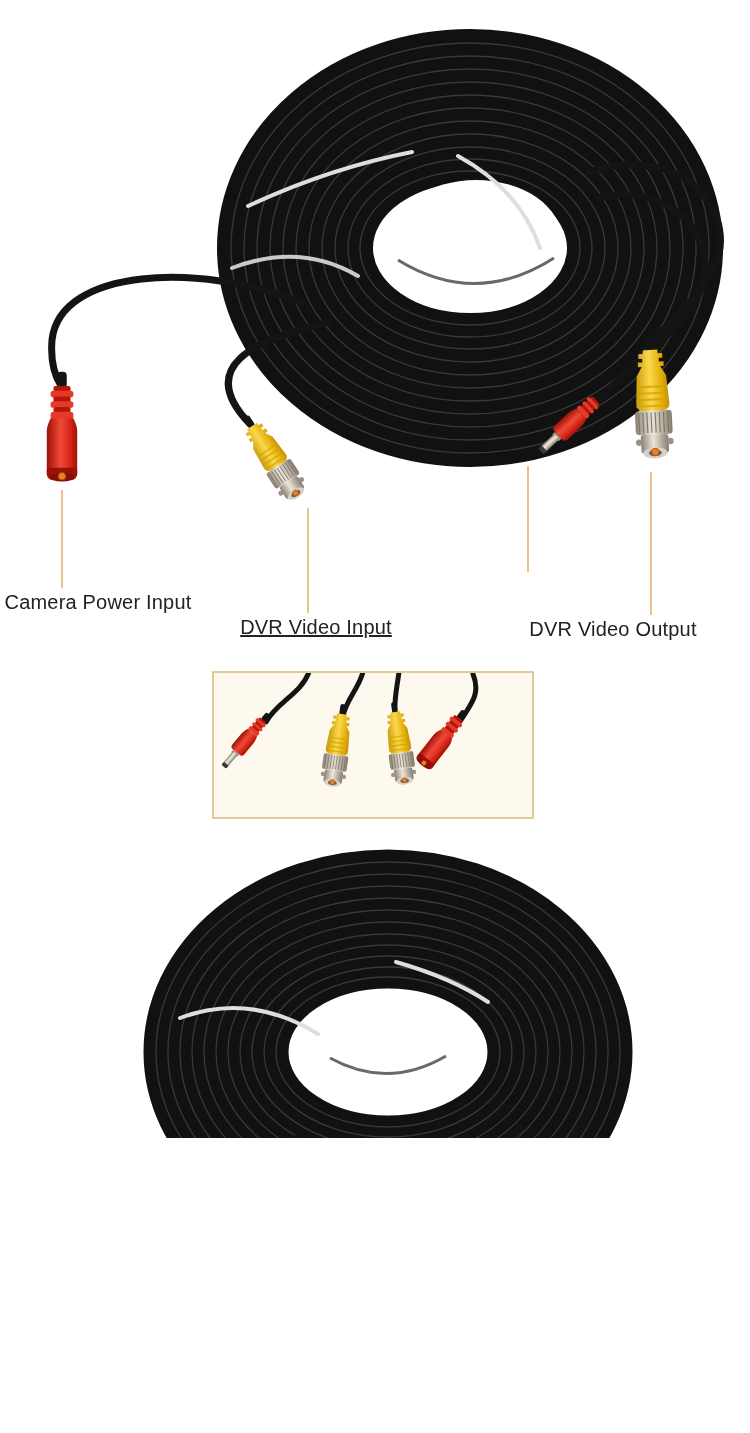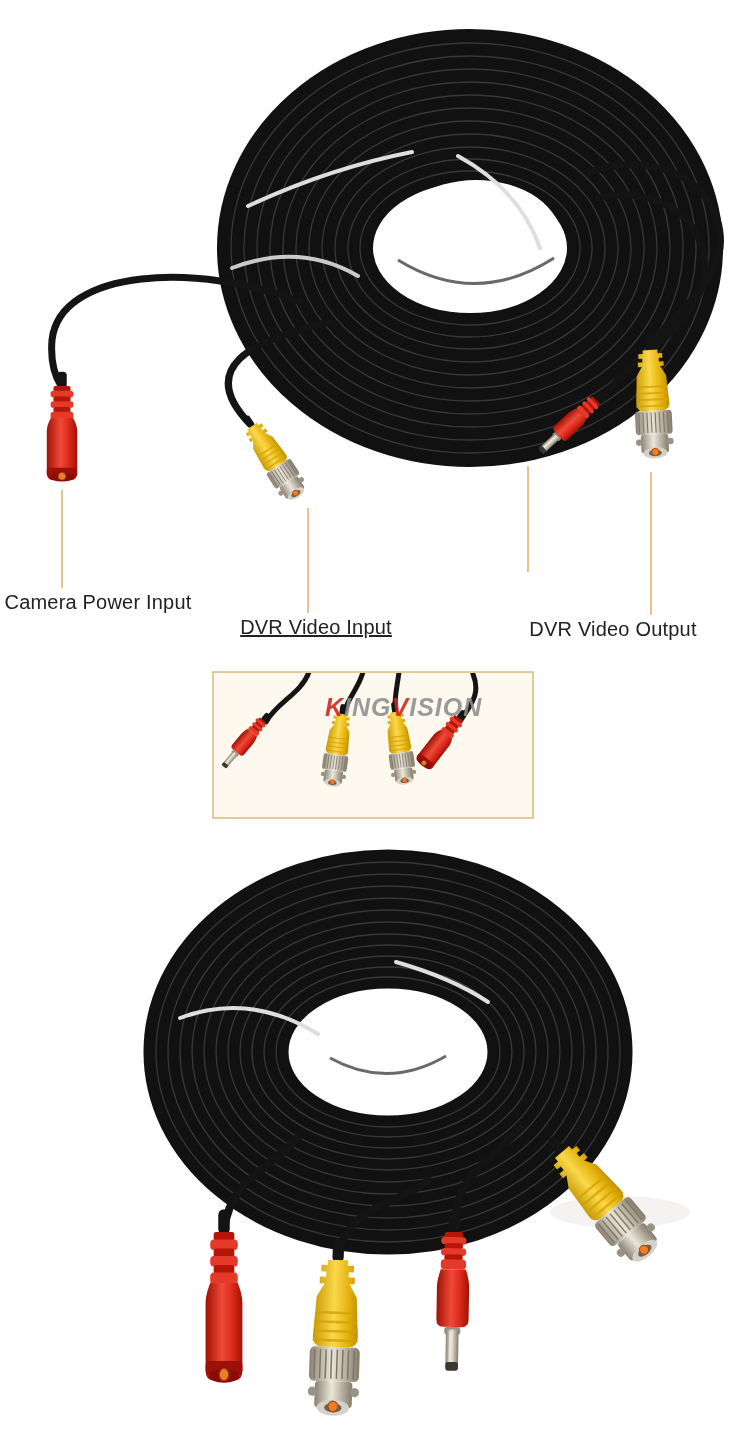--- a/index.html
+++ b/index.html
@@ -1,17 +1,17 @@
 <!DOCTYPE html>
 <html><head>
 <meta charset="utf-8">
 <style>
   html,body{margin:0;padding:0;background:#ffffff;}
   #page{
-    position:relative;width:750px;height:1433px;background:#ffffff;overflow:hidden;
+    position:relative;width:750px;height:1138px;background:#ffffff;overflow:hidden;
     font-family:"Liberation Sans",sans-serif;
   }
   #photo-svg{position:absolute;left:0;top:0;width:750px;height:1433px;display:block;}
   .photo-label{
     position:absolute;transform:translateX(-50%);white-space:nowrap;
     font-size:20px;color:#222222;letter-spacing:0.2px;
   }
   #label-camera-power-input{left:98px;top:591px;}
   #label-dvr-video-input{left:316px;top:616px;text-decoration:underline;}
   #label-camera-power-output{left:505px;top:575px;}
@@ -222,17 +222,14 @@
       <use href="#bnc" transform="translate(338,420) rotate(2) scale(1.25,1.32)"></use>
       <use href="#dc-male" transform="translate(454,392) rotate(1) scale(1.15,1.25)"></use>
       <use href="#bnc" transform="translate(562,312) rotate(-40) scale(1.15)"></use>
     </g>
   </svg>
 
   <div class="photo-label" id="label-camera-power-input">Camera Power Input</div>
   <div class="photo-label" id="label-dvr-video-input">DVR Video Input</div>
   <div class="photo-label" id="label-dvr-video-output">DVR Video Output</div>
 
-  <div id="watermark">
-    <span class="wm-red">K</span><span class="wm-gray">ING</span><span class="wm-red">V</span><span class="wm-gray">ISION</span>
-  </div>
 
 </div>
 
 </body></html>

